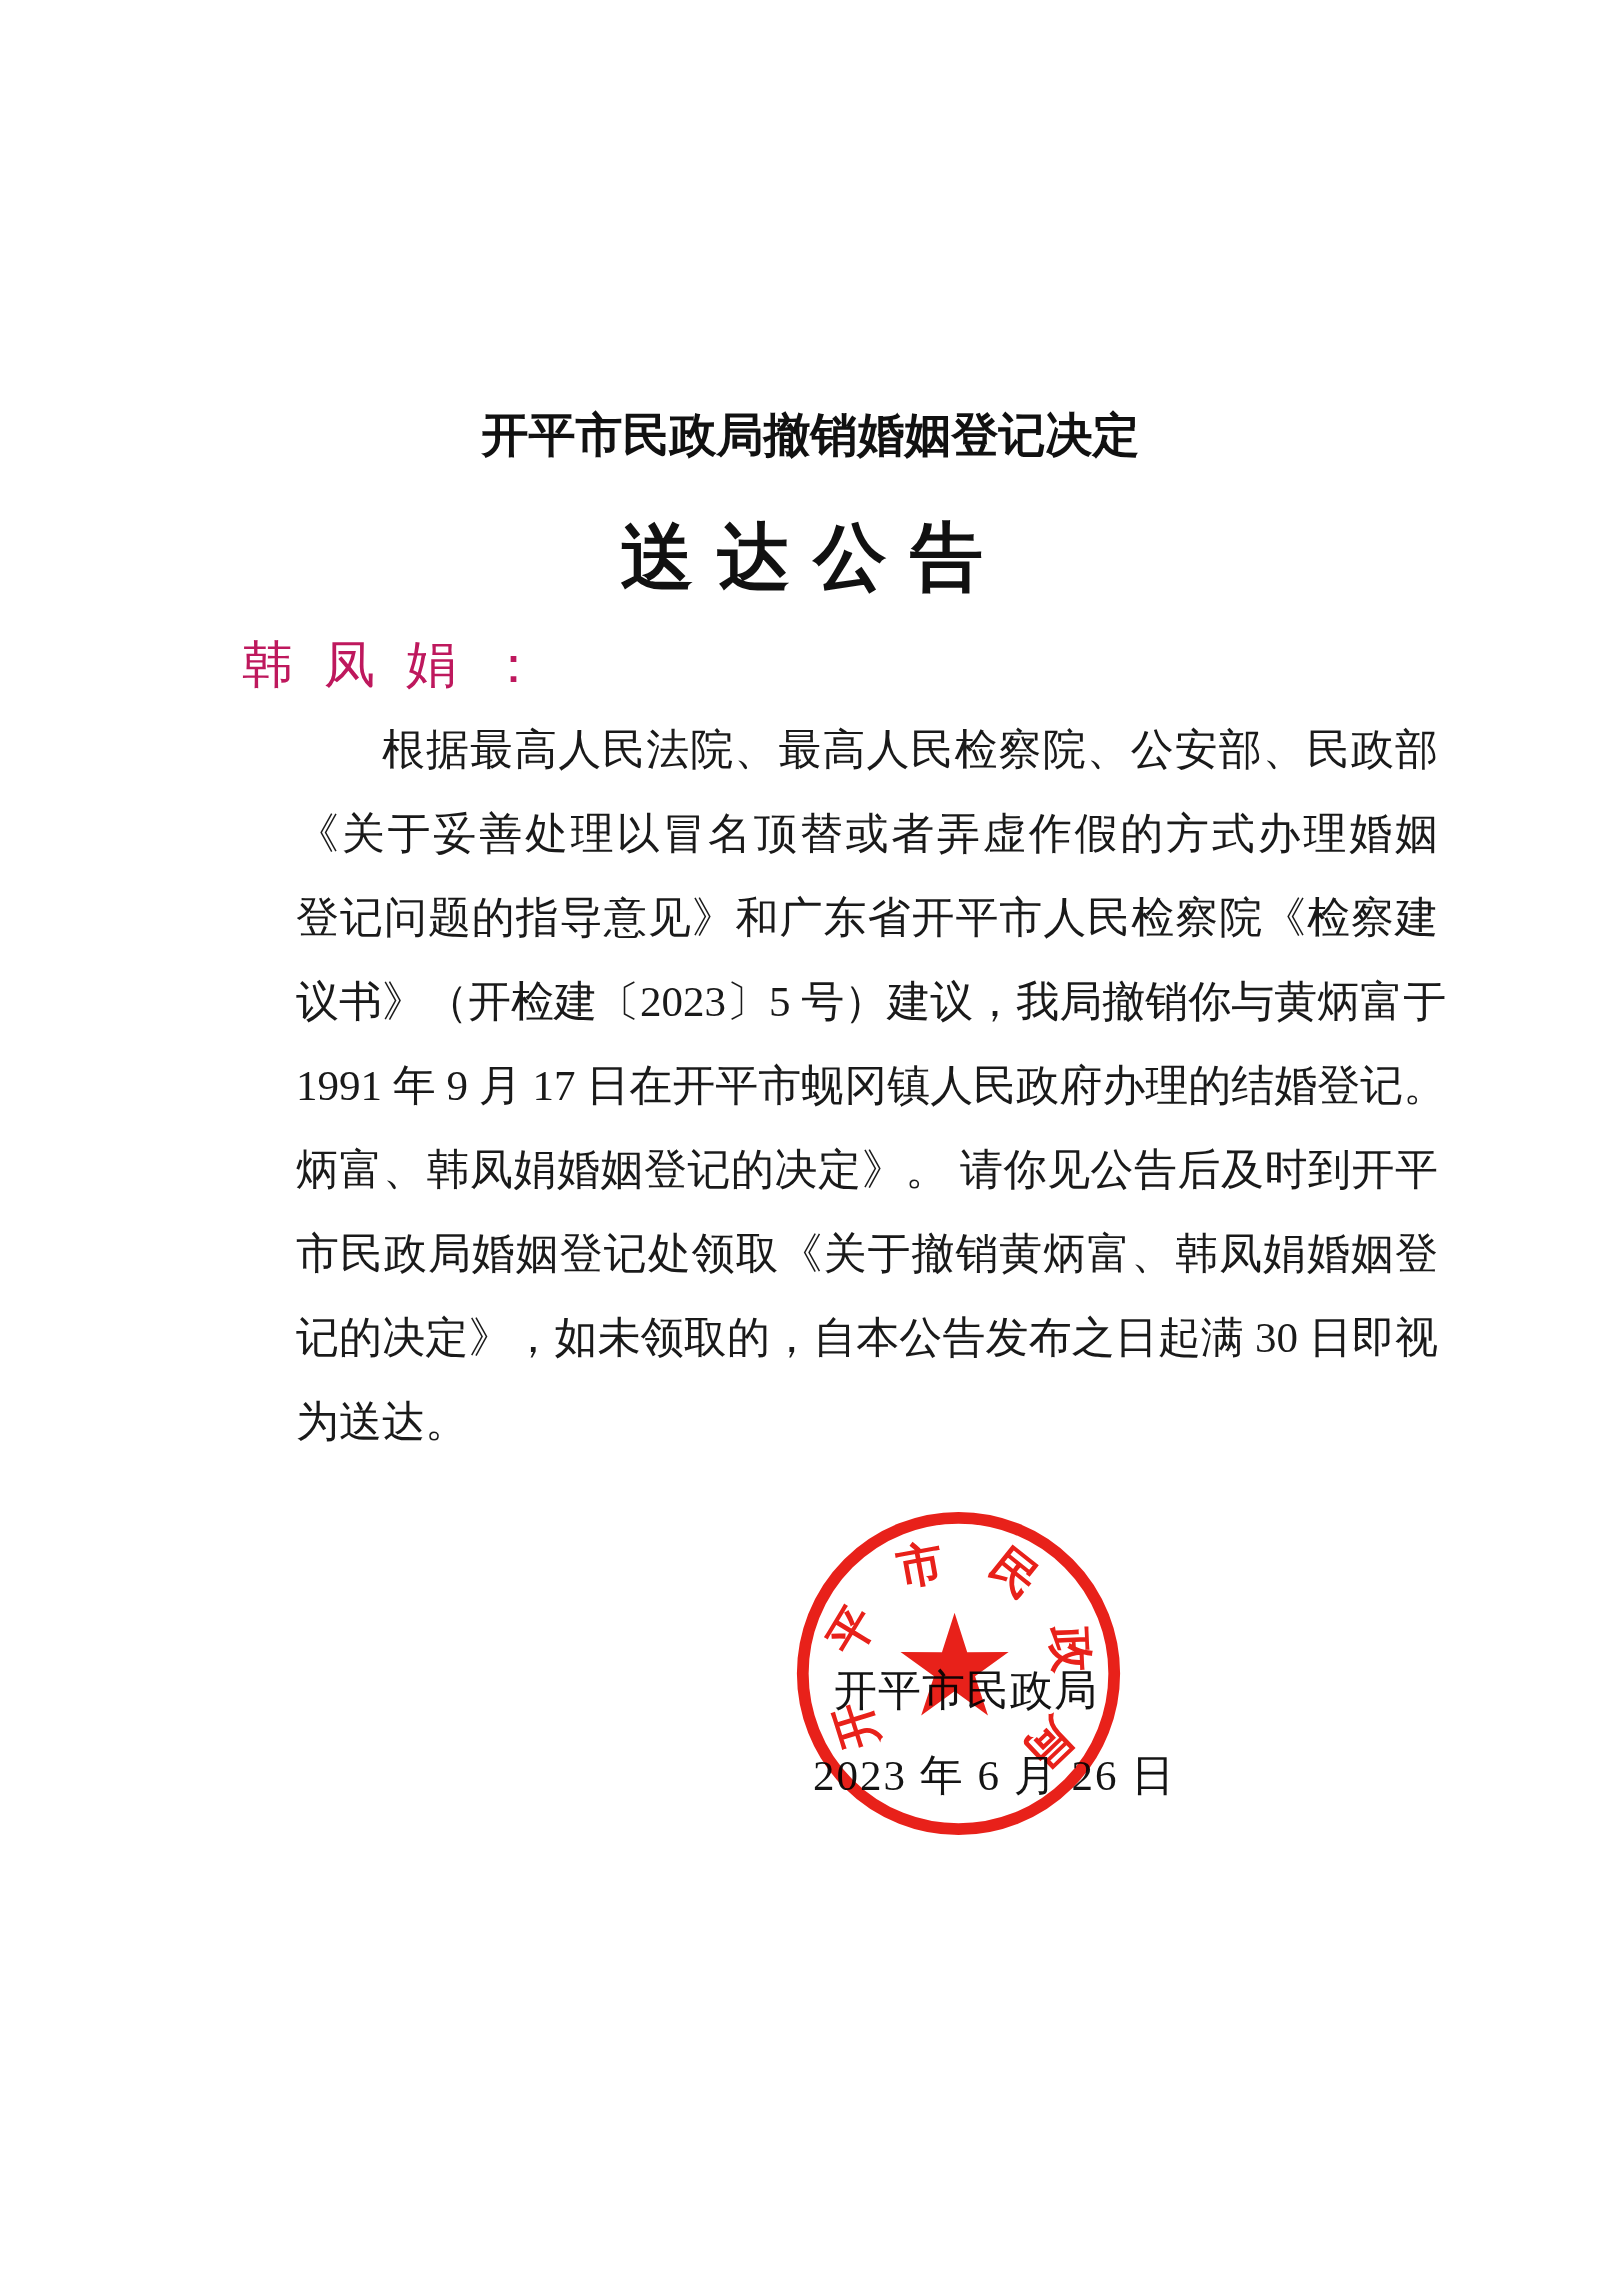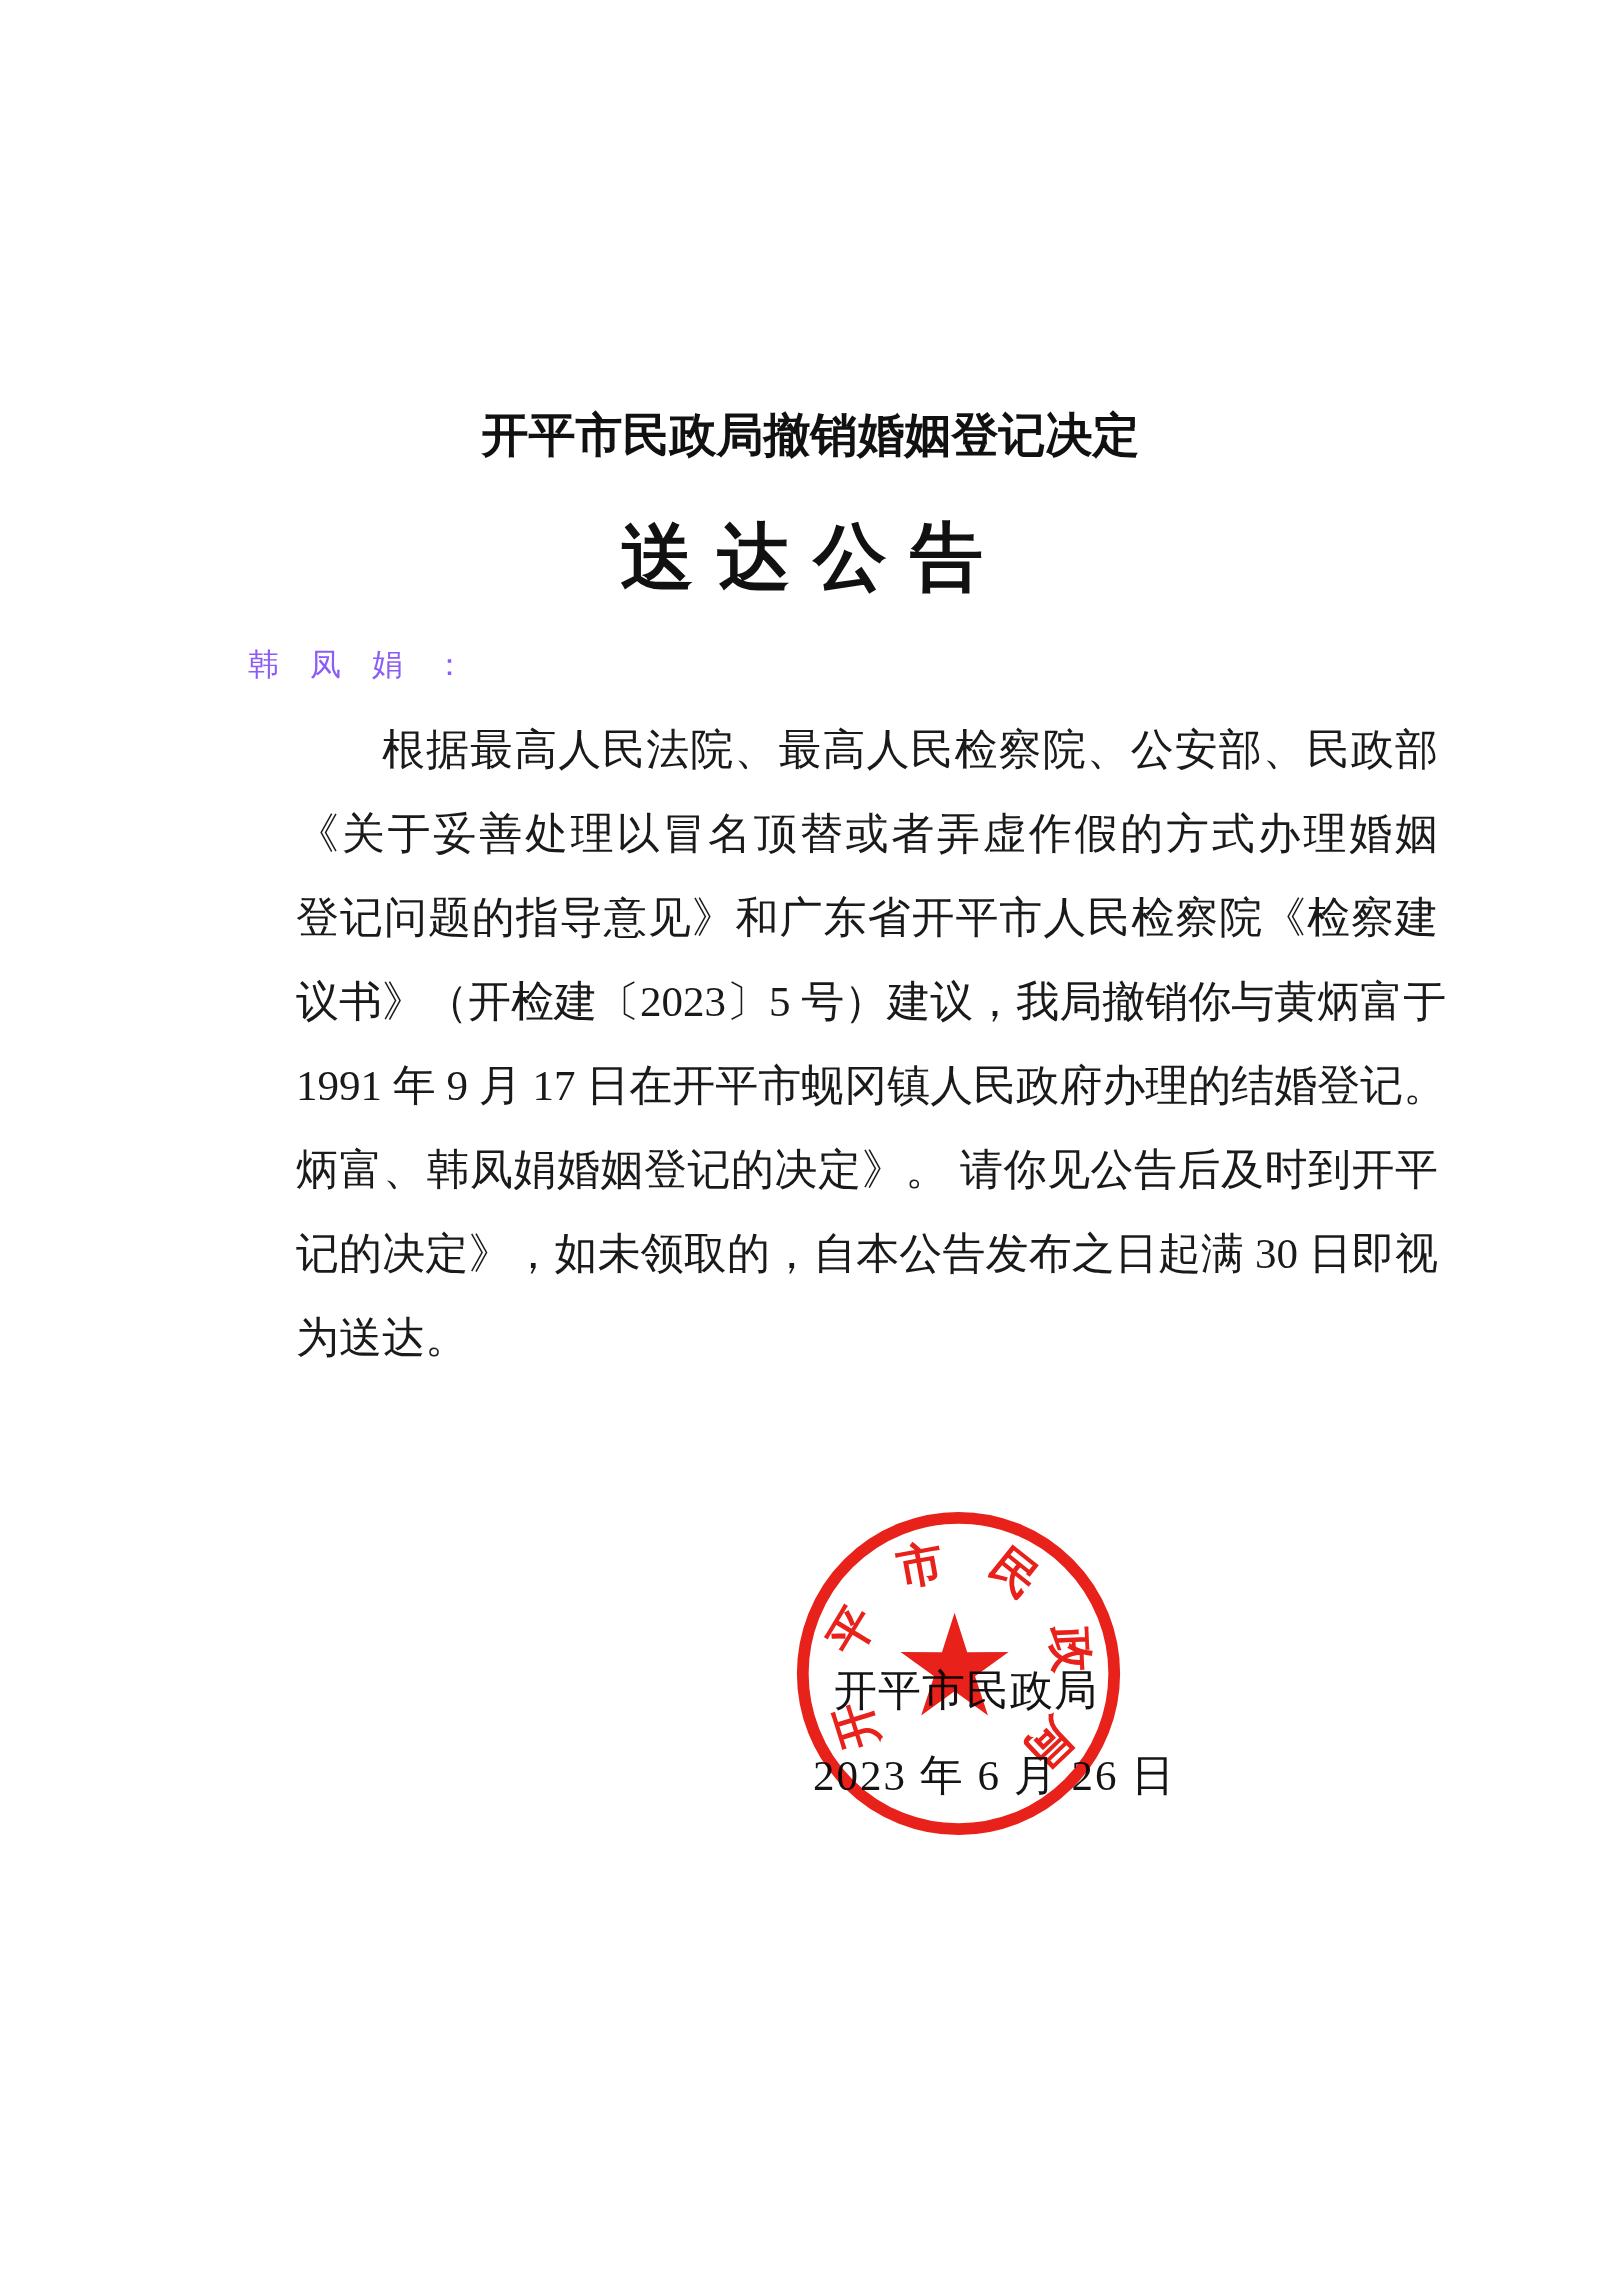--- a/index.html
+++ b/index.html
@@ -25,25 +25,25 @@
     text-align:center;
     font-family:"Liberation Sans","DejaVu Sans",sans-serif;
     font-weight:bold;
     font-size:73px;line-height:86px;
     letter-spacing:23.5px;
     padding-left:6px; 
     box-sizing:border-box;
     color:#111;
   }
   .recipient{
-    position:absolute;top:623px;left:248px;
-    font-size:31px;line-height:84px;
+    position:absolute;top:623px;left:242px;
+    font-size:51px;line-height:84px;
     letter-spacing:31px;
     white-space:nowrap;
-    color:#8b5cf6;
+    color:#be185d;
   }
   .body-block{
     position:absolute;top:708px;left:248px;width:1142px;margin-left:48px;
   }
   .body-line{
     font-size:43px;
     line-height:84px;
     height:84px;
     text-align:justify;
     text-align-last:justify;
@@ -90,20 +90,21 @@
 
 <div class="recipient">韩凤娟：</div>
 
 <div class="body-block">
   <div class="body-line indent">根据最高人民法院、最高人民检察院、公安部、民政部</div>
   <div class="body-line">《关于妥善处理以冒名顶替或者弄虚作假的方式办理婚姻</div>
   <div class="body-line">登记问题的指导意见》和广东省开平市人民检察院《检察建</div>
   <div class="body-line">议书》（开检建〔2023〕5 号）建议，我局撤销你与黄炳富于</div>
   <div class="body-line">1991 年 9 月 17 日在开平市蚬冈镇人民政府办理的结婚登记。</div>
   <div class="body-line">炳富、韩凤娟婚姻登记的决定》。 请你见公告后及时到开平</div>
+  <div class="body-line">市民政局婚姻登记处领取《关于撤销黄炳富、韩凤娟婚姻登</div>
   <div class="body-line">记的决定》，如未领取的，自本公告发布之日起满 30 日即视</div>
   <div class="body-line no-justify">为送达。</div>
 </div>
 
 <div class="issuer-line">开平市民政局</div>
 <div class="date-line">2023 年 6 月 26 日</div>
 
 <svg class="seal" viewBox="0 0 340 340" xmlns="http://www.w3.org/2000/svg">
   <circle cx="170" cy="170" r="159" fill="none" stroke="#e8211a" stroke-width="12"></circle>
   <polygon fill="#e8211a" points="166,108 178.9,148.2 221.2,148.1 186.9,172.8 200.1,212.9 166,188 131.9,212.9 145.1,172.8 110.8,148.1 153.1,148.2"></polygon>

